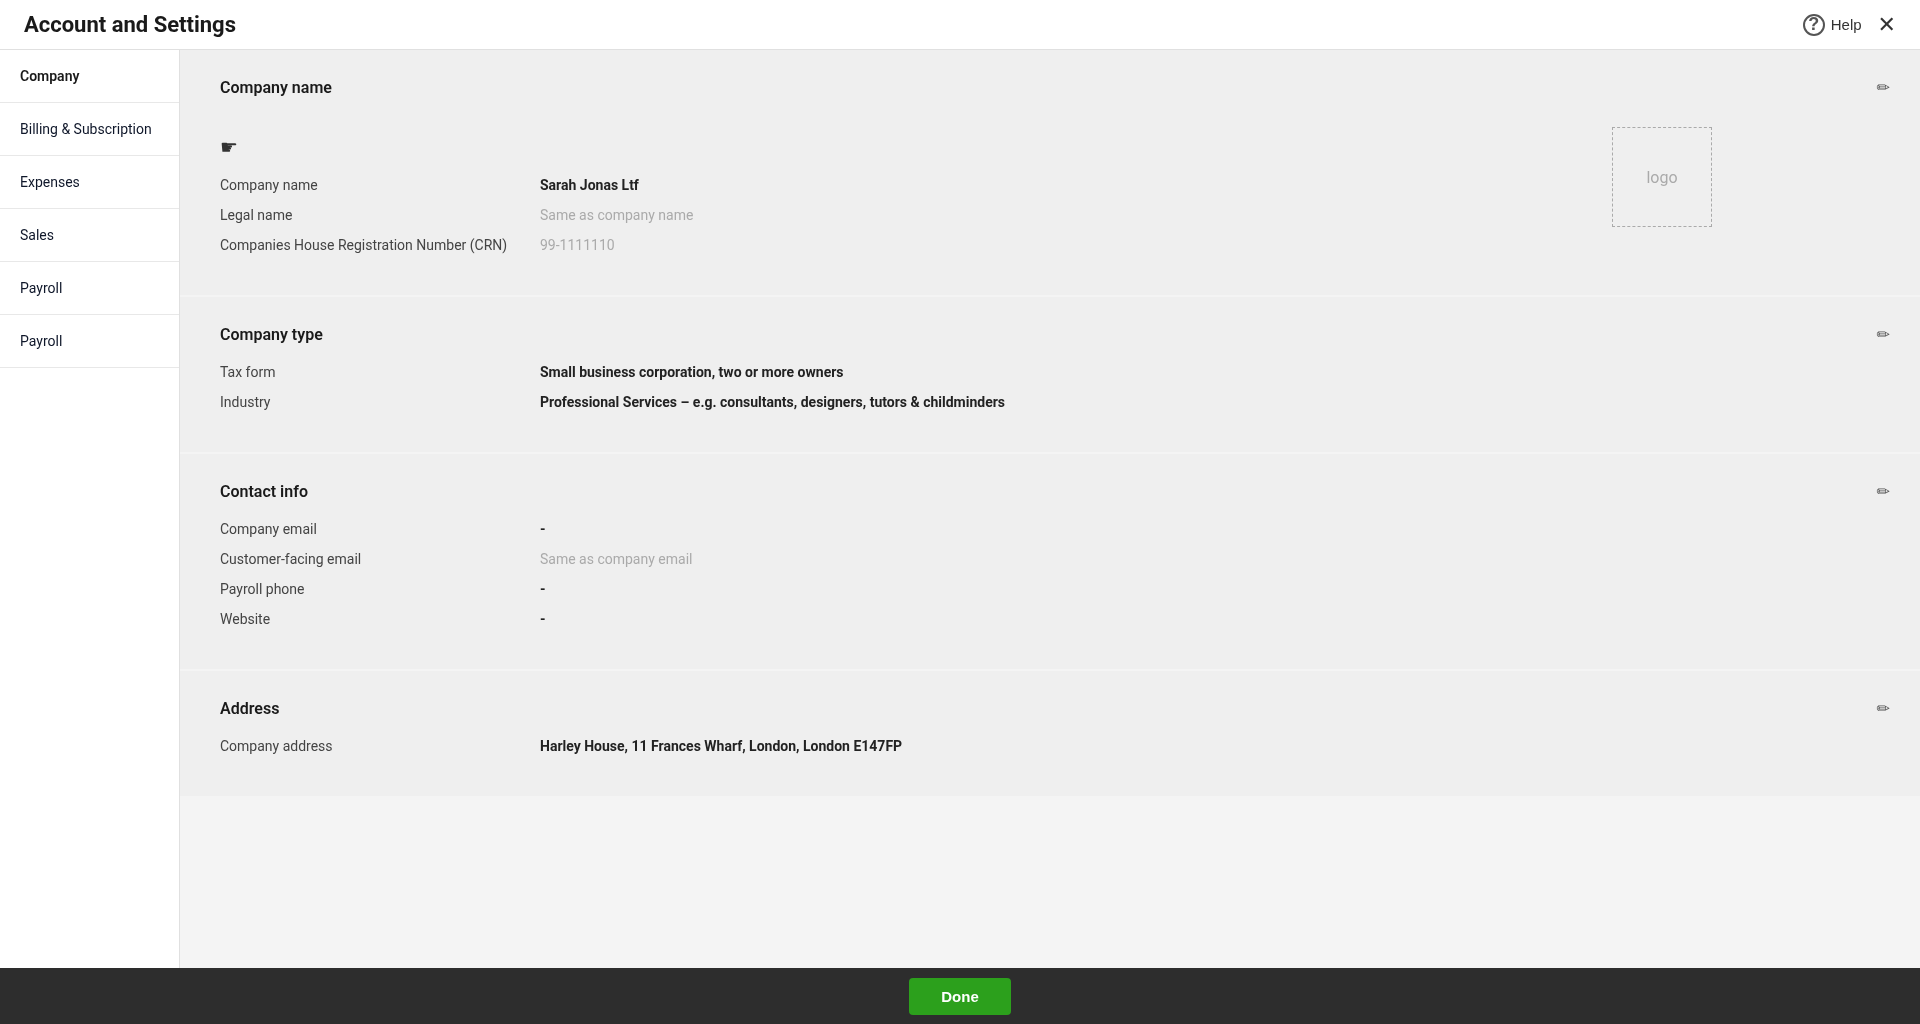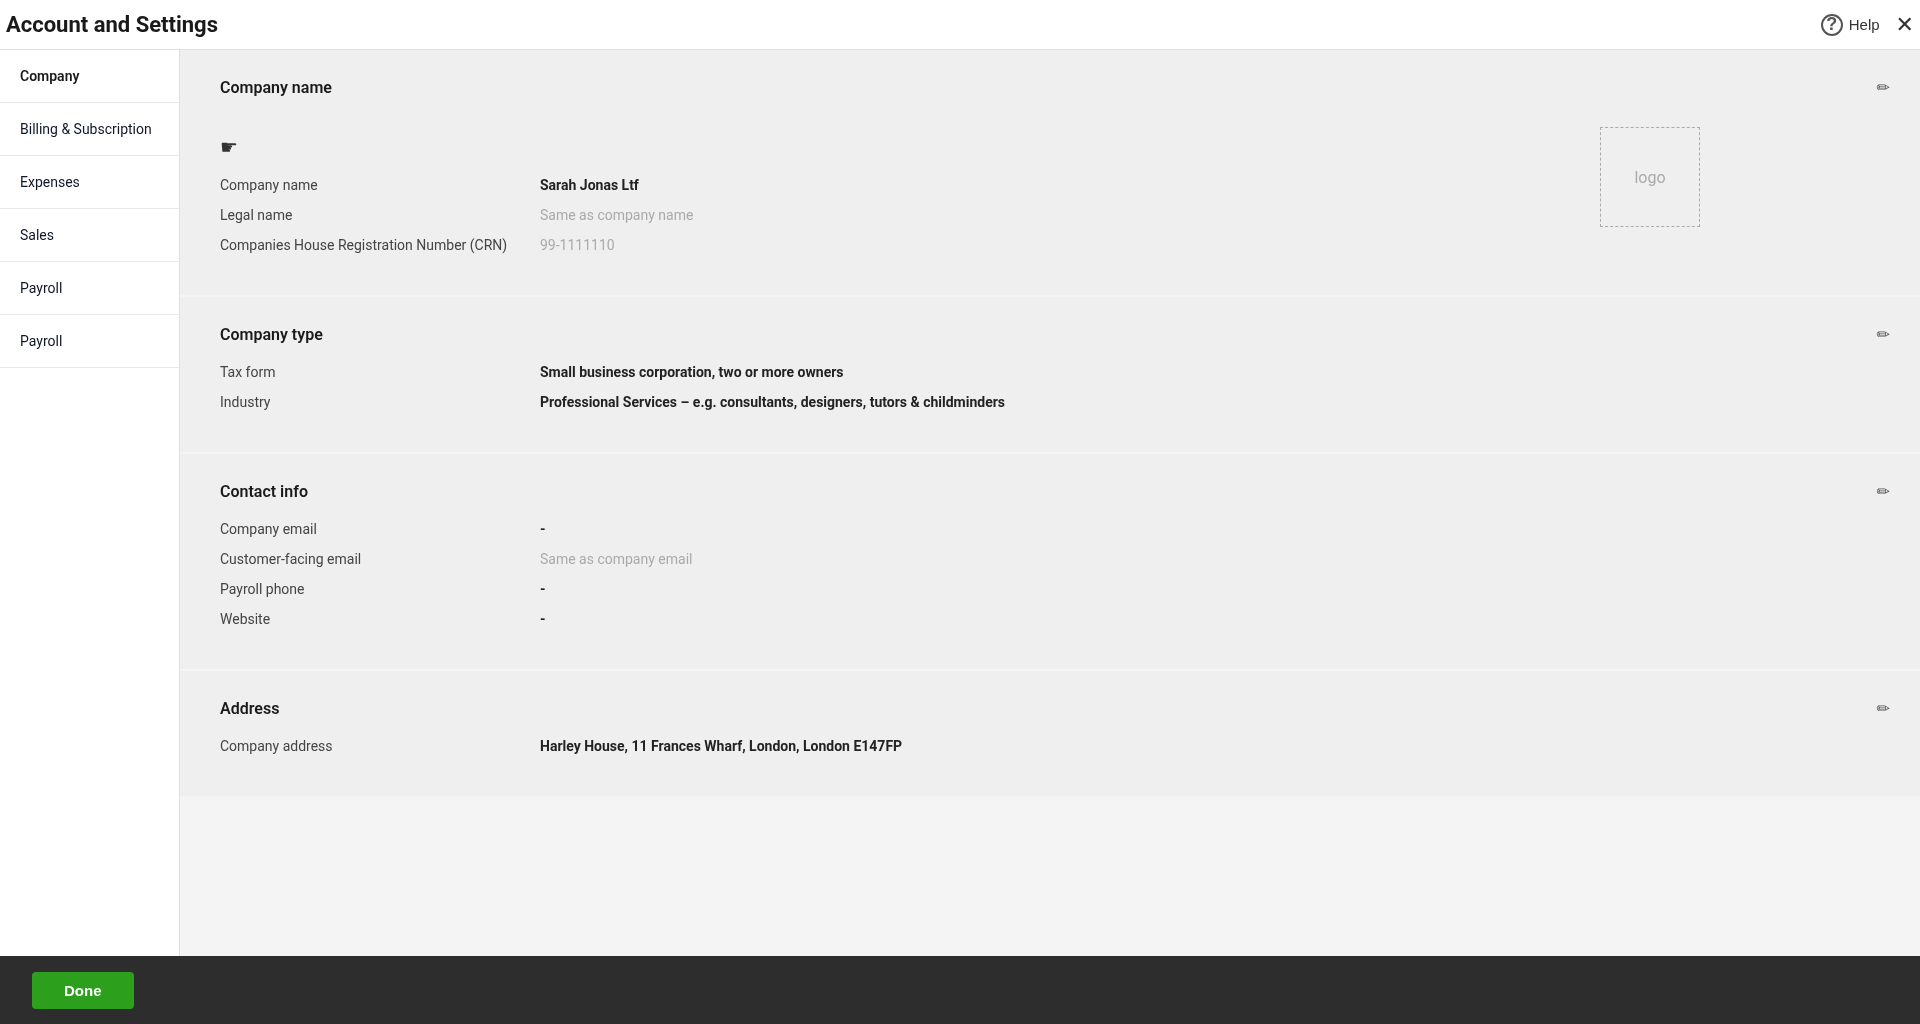--- a/index.html
+++ b/index.html
@@ -8,21 +8,21 @@
       background: #f4f4f4;
       color: #333;
       height: 1024px;
       width: 1920px;
       overflow: hidden;
       display: flex;
       flex-direction: column;
     }
     .header {
       background: #fff;
-      padding: 10px 6px;
+      padding: 10px 24px;
       display: flex;
       align-items: center;
       justify-content: space-between;
       border-bottom: 1px solid #e0e0e0;
       min-height: 50px;
     }
     .header-title {
       font-size: 22px;
       font-weight: 700;
       color: #1a1a1a;
@@ -78,21 +78,21 @@
       flex: 1;
       overflow-y: auto;
       background: #f4f4f4;
       padding: 0;
     }
     .section {
       background: #efefef;
       margin-bottom: 2px;
     }
     .section-inner {
-      padding: 28px 40px 28px 40px;
+      padding: 28px 28px 28px 40px;
       position: relative;
     }
     .section-header {
       font-size: 16px;
       font-weight: 600;
       color: #1a1a1a;
       margin-bottom: 20px;
     }
     .edit-icon-btn {
       position: absolute;
@@ -132,24 +132,24 @@
       font-size: 14px;
       color: #222;
       font-weight: 700;
     }
     .field-value.placeholder {
       color: #aaa;
       font-weight: 400;
     }
     .bottom-bar {
       background: #2d2d2d;
-      height: 68px;
-      display: flex;
-      align-items: center;
-      justify-content: flex-start;
+      height: 56px;
+      display: flex;
+      align-items: center;
+      justify-content: center;
       padding: 0 32px;
       flex-shrink: 0;
     }
     .done-btn {
       background: #2ca01c;
       color: #fff;
       border: none;
       border-radius: 4px;
       padding: 10px 32px;
       font-size: 15px;

